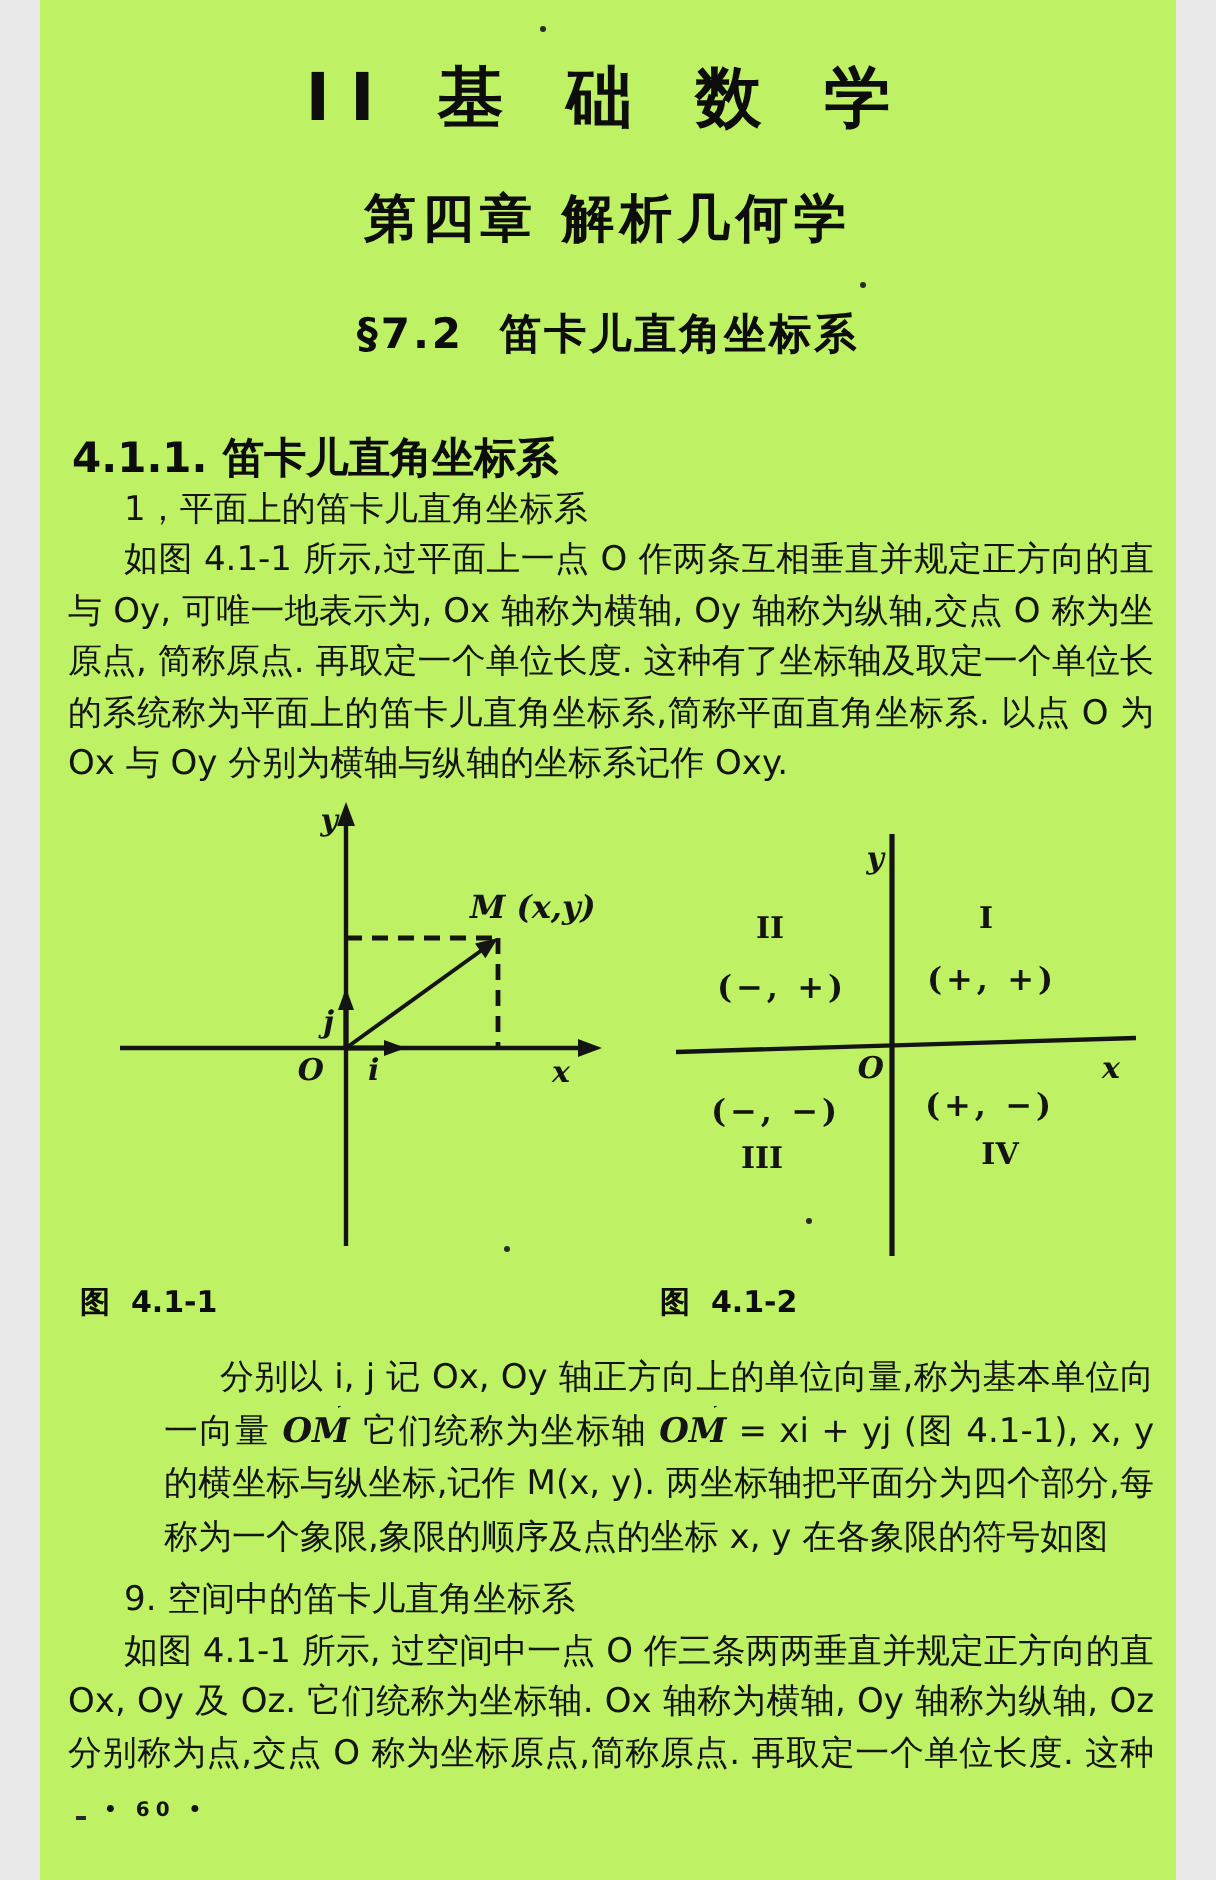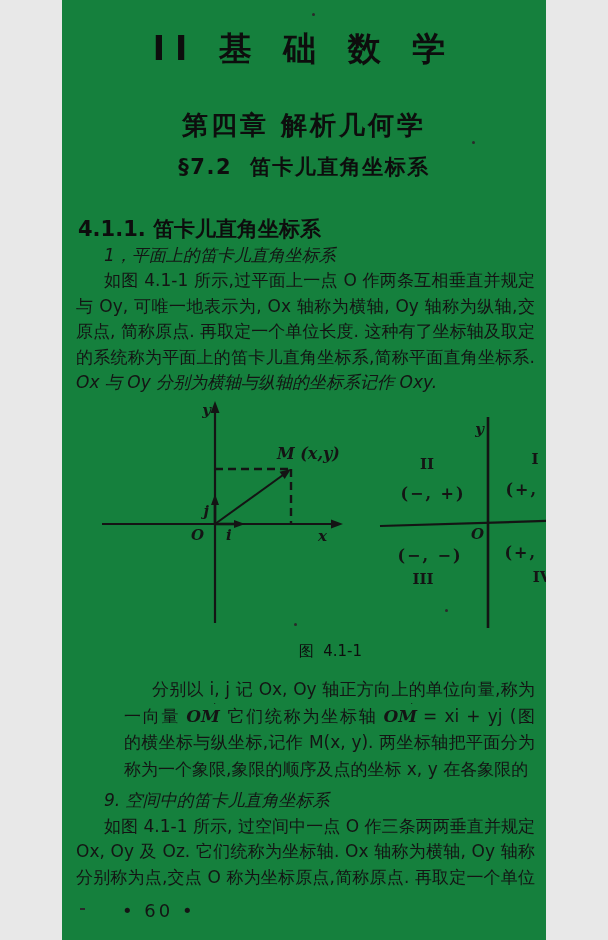--- a/index.html
+++ b/index.html
@@ -1,68 +1,68 @@
 <!DOCTYPE html>
 <html><head>
 <meta charset="utf-8">
 <style>
   html,body { margin:0; padding:0; background:#e8e8e8; }
   .page {
-    position:relative; width:484px; height:940px; margin:0 auto;
-    background:#15803d; color:#141414; overflow:hidden;
+    position:relative; width:568px; height:940px; margin:0 auto;
+    background:#bef264; color:#141414; overflow:hidden;
     font-family:"DejaVu Sans", sans-serif;
   }
   .heading { position:absolute; left:0; width:100%; text-align:center;
     font-weight:bold; white-space:pre; color:#0d0d0d; }
   .h1 { top:27px;  font-size:33px; letter-spacing:10px; }
-  .h2 { top:108px;  font-size:26px; letter-spacing:3px; }
+  .h2 { top:92px;  font-size:26px; letter-spacing:3px; }
   .h3 { top:153px; font-size:21px; letter-spacing:1.5px; }
   .h4 { position:absolute; top:203px; left:16px; font-size:21px;
     font-weight:bold; white-space:pre; color:#0d0d0d;margin-top:12px; }
 
   .para { position:absolute; left:14px; right:11px; font-size:17px; }
   .para .line { line-height:25.4px; height:25.4px; overflow:hidden; }
   .p2 .line { line-height:26.5px; height:26.5px;margin-left:48px; }
   .p3 .line { line-height:25.5px; height:25.5px; }
   .line.indent { padding-left:28px; }
   .line.full { text-align:justify; text-align-last:justify; }
-  .line.short { white-space:pre;font-style:italic; }
+  .line.short { white-space:pre; }
 
   
   .vec { position:relative; display:inline-block; font-style:italic;
     font-weight:bold; margin:0 6px; font-family:"DejaVu Serif", serif; }
   .vec::before { content:""; position:absolute; left:1px; right:5px; top:-3px;
     border-top:2px solid #141414; }
   .vec::after { content:""; position:absolute; right:-1px; top:-7px;
     width:0; height:0; border-left:7px solid #141414;
     border-top:4px solid transparent; border-bottom:4px solid transparent; }
 
   .figures { position:absolute; top:400px; left:0; width:608px; height:268px; }
   .figbox { position:absolute; top:0; }
   .figbox svg { display:block; }
   .fig1 { left:20px; width:280px; }
   .fig2 { left:310px; width:298px; }
-  .figcap { text-align:right; font-size:15px; margin-top:2px;
-    white-space:pre; color:#0d0d0d; font-weight:normal; }
+  .figcap { text-align:left; font-size:15px; margin-top:2px;
+    white-space:pre; color:#0d0d0d; font-weight:bold; }
   .fig2 .figcap { padding-right:22px; }
 
   .axis   { stroke:#141414; fill:none; }
   .arrow  { fill:#141414; stroke:none; }
   .dash   { stroke:#141414; fill:none; stroke-dasharray:8 5; }
   text.lbl  { font-family:"DejaVu Serif", serif; font-style:italic;
     font-size:15px; fill:#141414; font-weight:bold; }
   text.big  { font-size:16px; }
   text.quad { font-family:"DejaVu Serif", serif; font-style:normal;
     font-size:15px; fill:#141414; font-weight:bold; text-anchor:middle; }
   text.sign { font-family:"DejaVu Serif", serif; font-style:normal;
     font-size:16px; fill:#141414; font-weight:bold; text-anchor:middle;
     letter-spacing:2px; }
 
-  .footer { position:absolute; top:900px; left:60px; font-size:18px;
-    font-weight:normal; letter-spacing:3px; white-space:pre; }
+  .footer { position:absolute; top:900px; left:32px; font-size:10px;
+    font-weight:bold; letter-spacing:3px; white-space:pre; }
   .speck { position:absolute; width:3px; height:3px; background:#2a2a2a;
     border-radius:50%; }
 </style>
 </head>
 <body>
 
 <div class="page">
 
   <div class="heading h1">II 基 础 数 学</div>
   <div class="heading h2">第四章 解析几何学</div>

